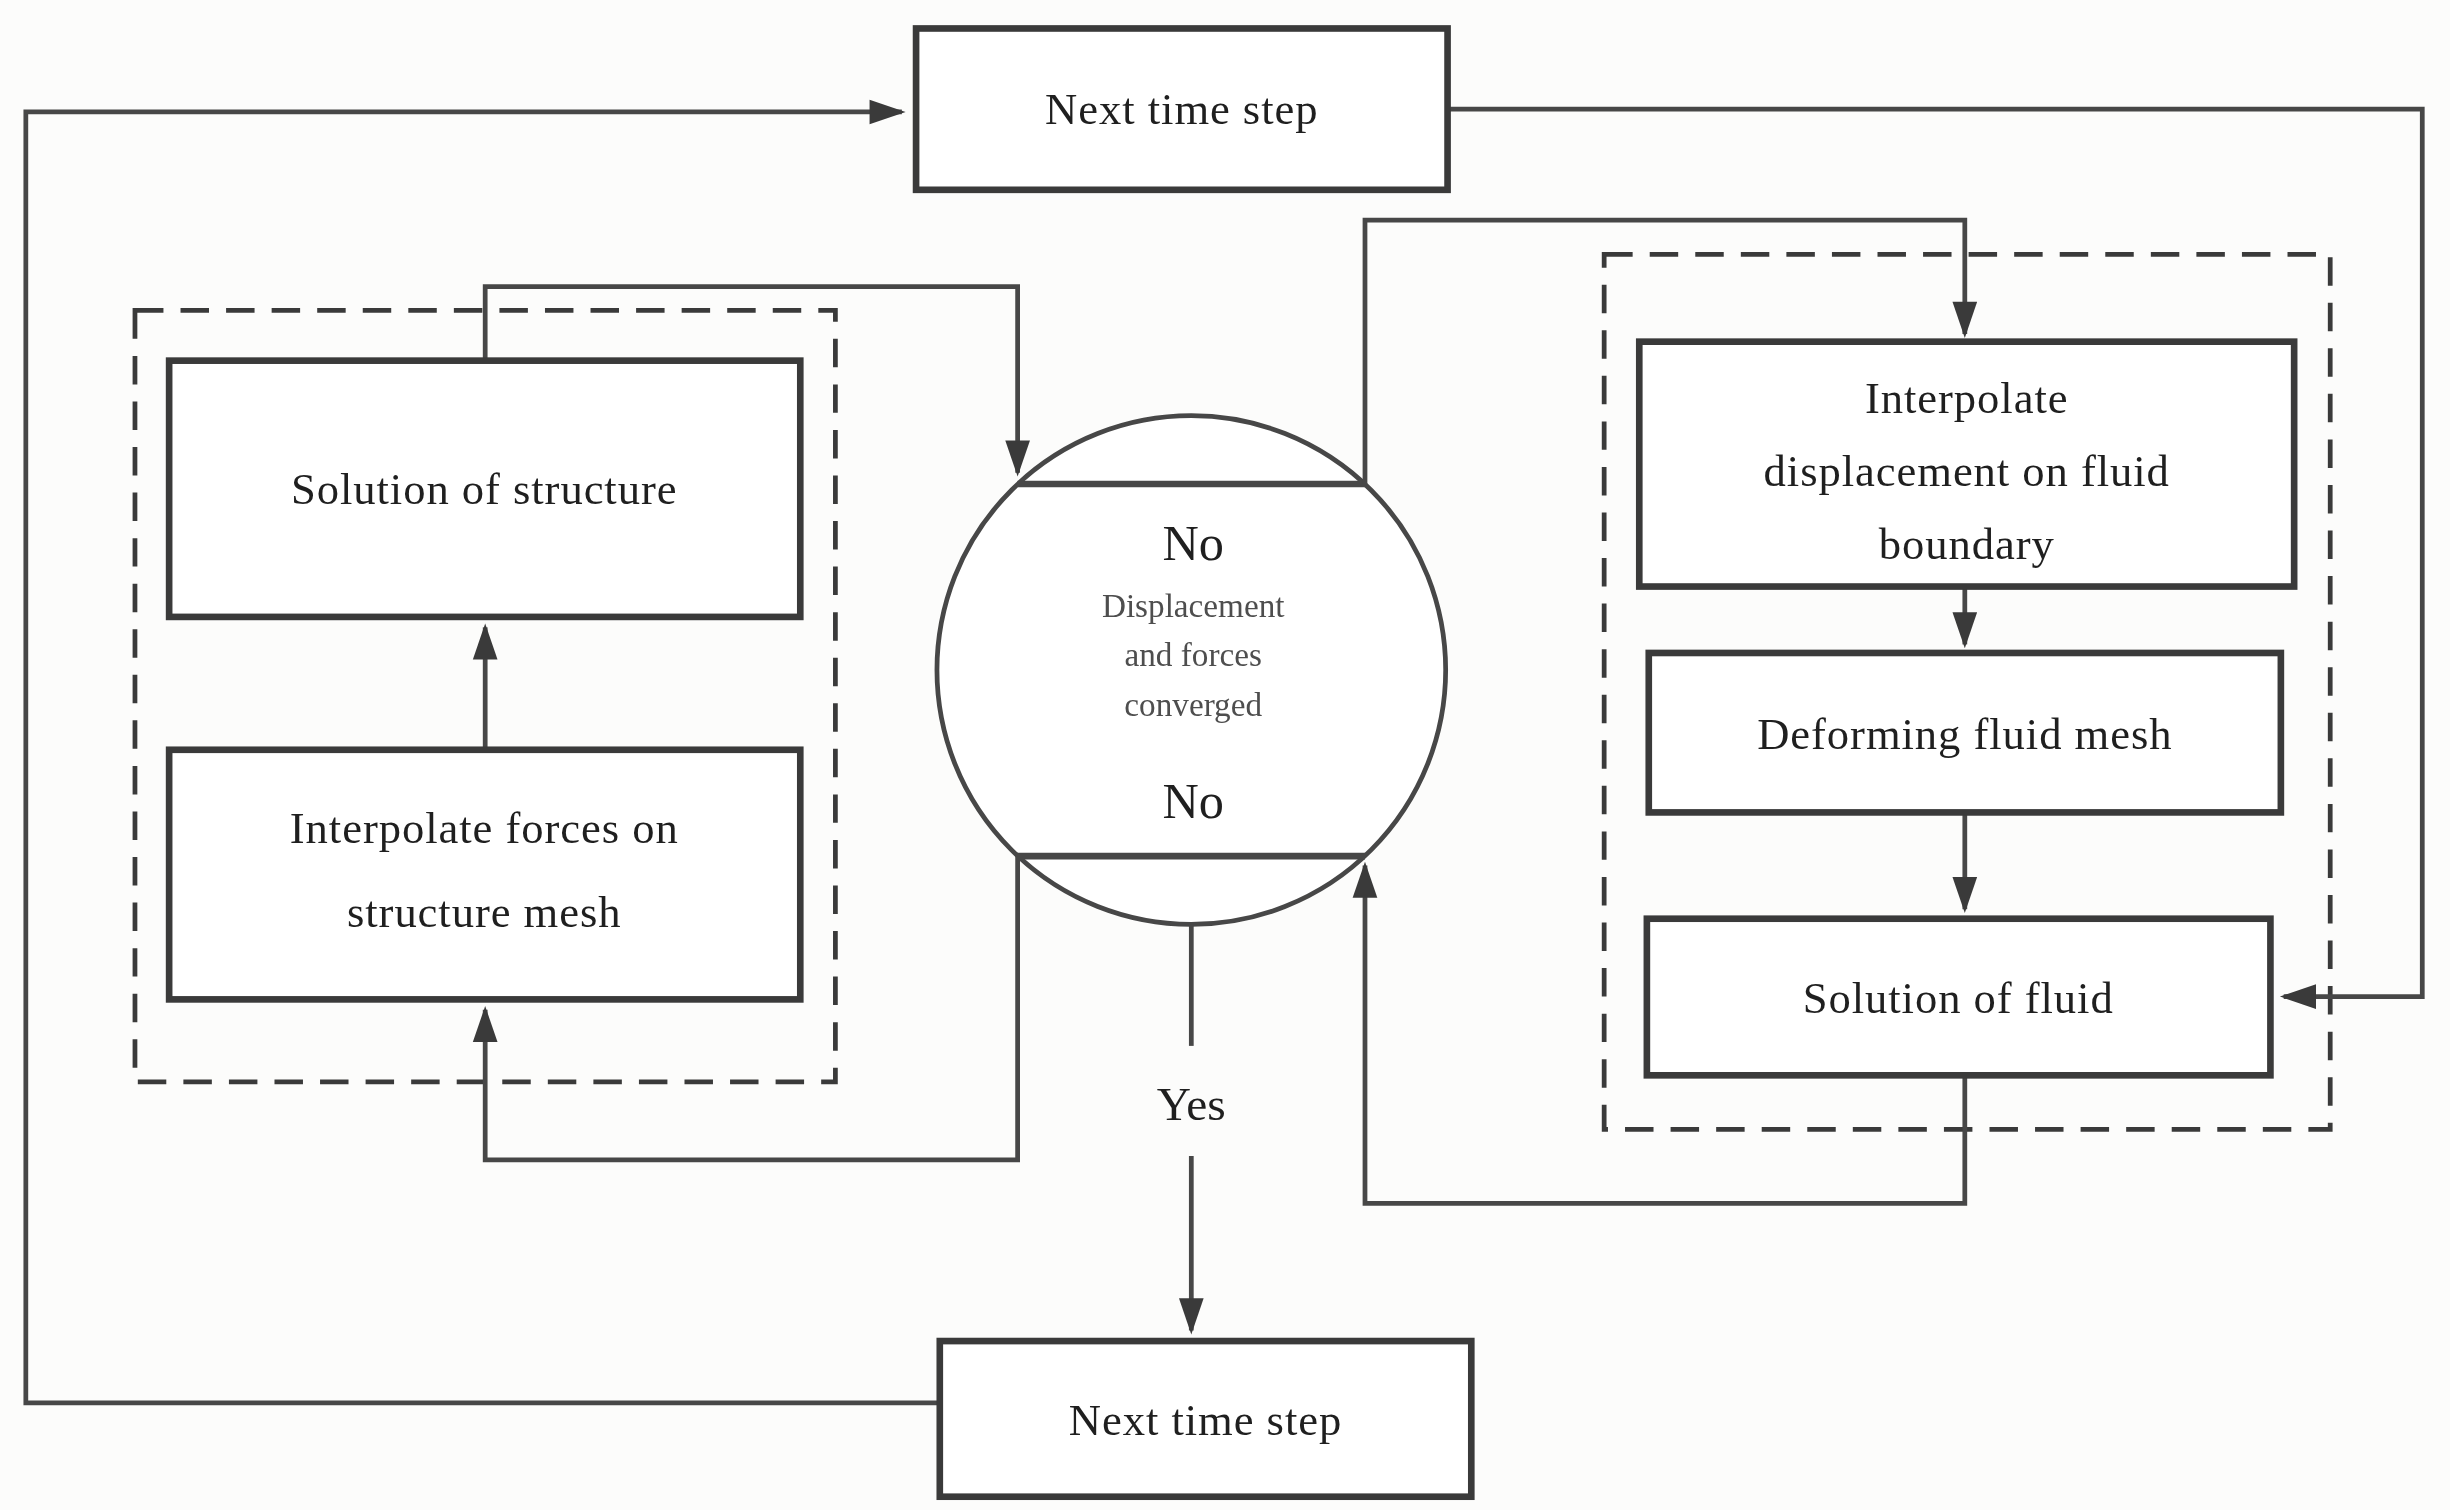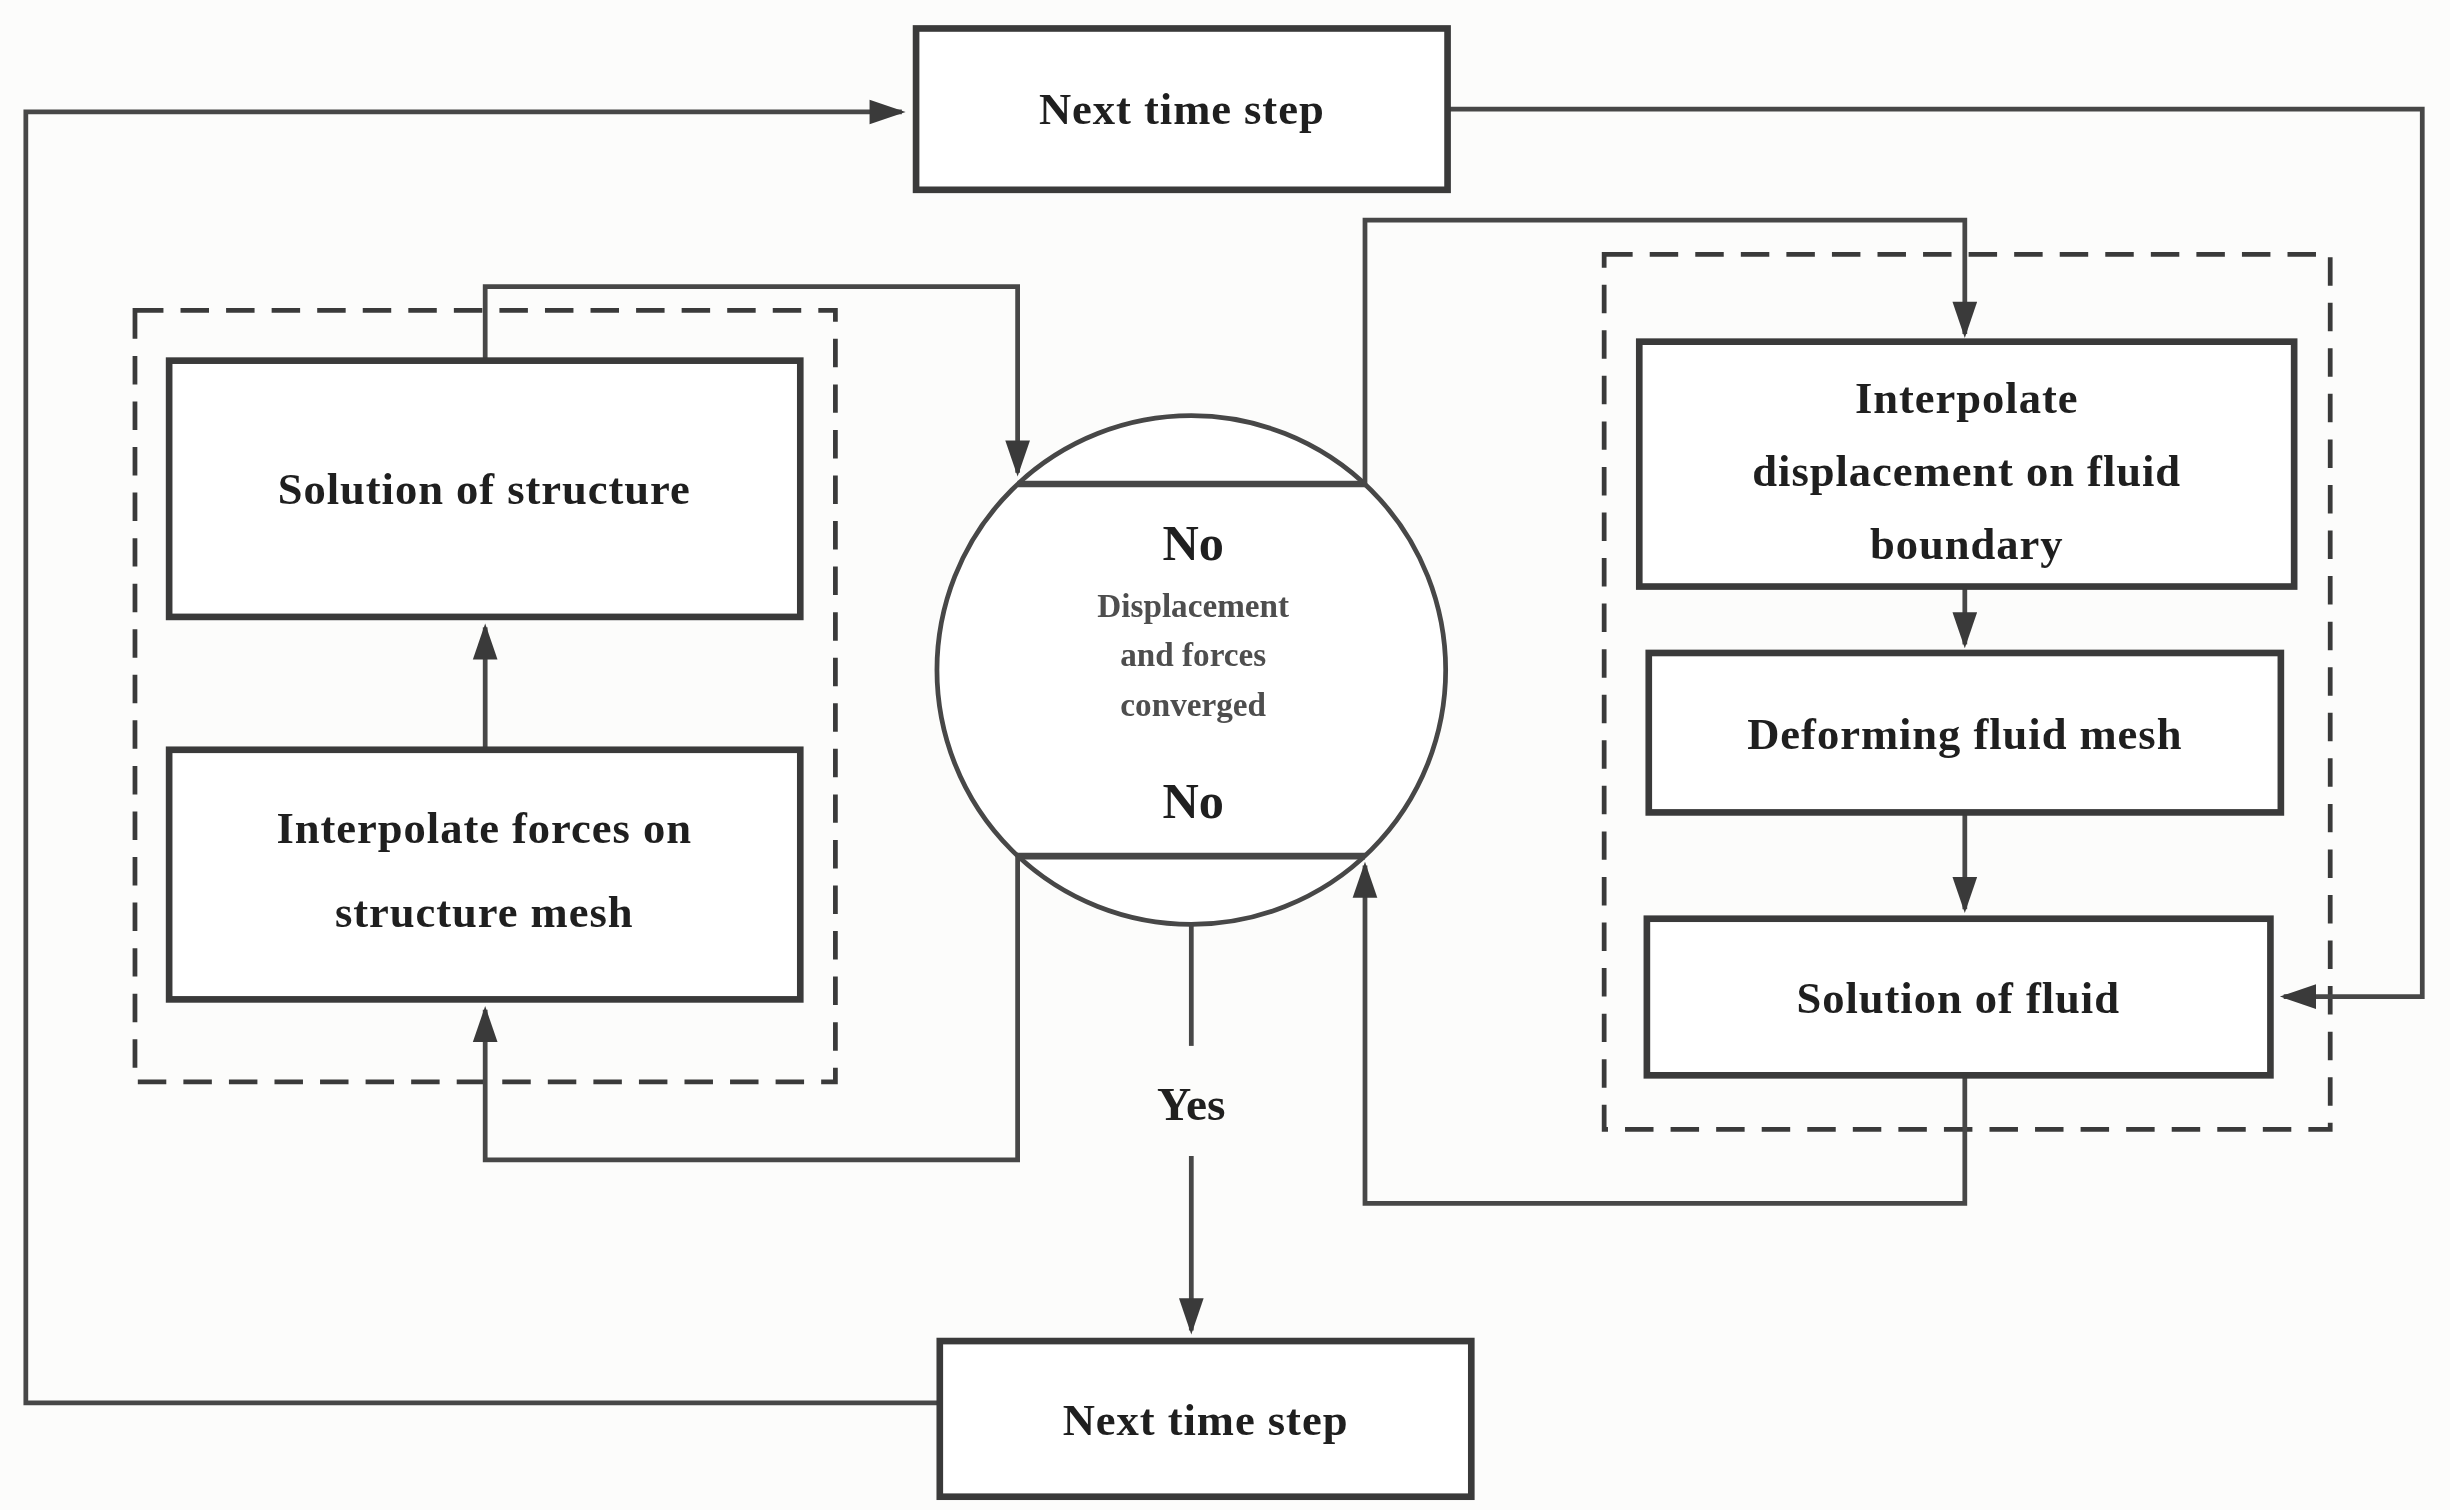--- a/index.html
+++ b/index.html
@@ -6,21 +6,20 @@
     margin: 0;
     padding: 0;
     background: #f4f4f2;
   }
   .stage {
     position: relative;
     width: 2450px;
     height: 1510px;
     background: #fcfcfb;
     overflow: hidden;
-    font-weight: bold;
   }
   svg { display: block; width: 100%; height: 100%; }
 
   .box        { fill: #ffffff; stroke-width: 7; }
   .dashed-box { fill: none; stroke-width: 5; stroke-dasharray: 30 18; }
   .decision-circle { fill: #ffffff; stroke-width: 5; }
   .chord      { stroke-width: 7; fill: none; }
   .edge       { fill: none; stroke-width: 5; }
 
   text {

